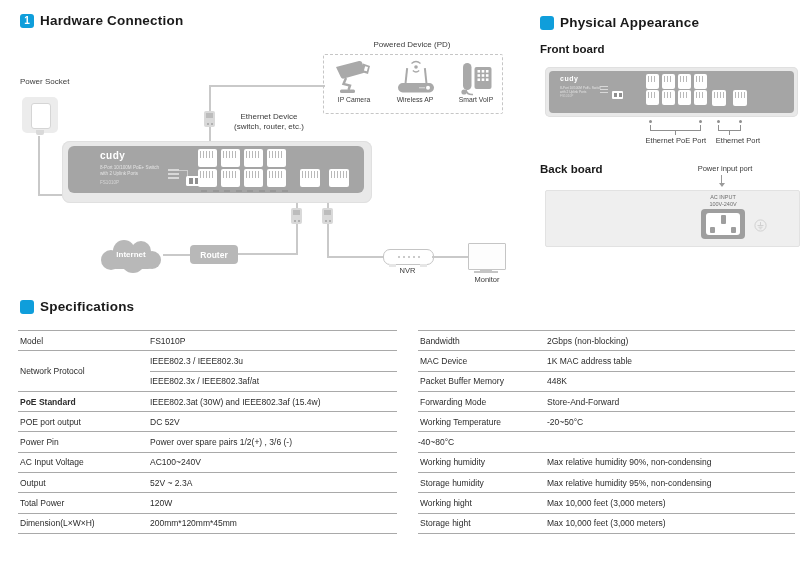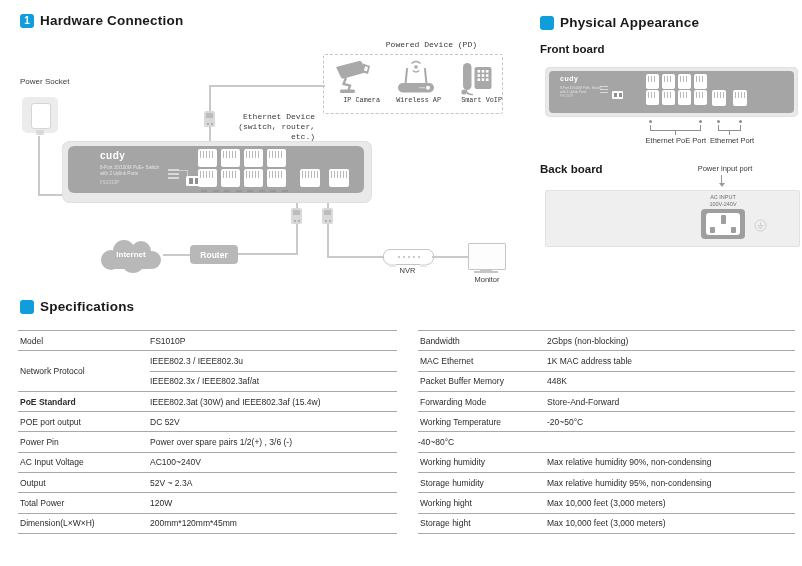--- a/index.html
+++ b/index.html
@@ -5,21 +5,21 @@
   html,body{margin:0;padding:0;background:#fff;}
   .canvas{position:relative;width:802px;height:566px;background:#fff;overflow:hidden;
           font-family:"Liberation Sans",sans-serif;color:#222;}
   .abs{position:absolute;}
   .sec-head{display:flex;align-items:center;gap:6px;}
   .badge{width:14px;height:14px;border-radius:3px;background:#0f9edb;color:#fff;
          font-size:10px;font-weight:bold;text-align:center;line-height:14px;}
   .sec-title{font-size:13.5px;font-weight:bold;color:#1a1a1a;letter-spacing:.2px;}
   .sub-title{font-size:11.5px;font-weight:bold;color:#1a1a1a;}
   .lbl{font-size:8px;color:#3a3a3a;}
-  .lbl-c{font-size:8px;color:#3a3a3a;text-align:right;font-family:Liberation Mono, monospace;}
+  .lbl-c{font-size:8px;color:#3a3a3a;text-align:center;}
   .tiny{font-size:7.5px;color:#3a3a3a;}
   .cable{position:absolute;background:#c9c9c9;}
   .shell{position:absolute;background:#e9e9e9;border-radius:8px;box-shadow:0 0 0 1px #e0e0e0 inset;}
   .face{position:absolute;background:#a5a5a5;border-radius:6px;}
   .jack{position:absolute;background:#fff;border-radius:2px;}
   .jack::after{content:"";position:absolute;left:2px;right:2px;top:2px;height:38%;
     background:repeating-linear-gradient(90deg,#b9b9b9 0 1px,transparent 1px 3px);}
   .plug{position:absolute;width:11px;height:16px;background:#d9d9d9;border-radius:2px;}
   .plug::before{content:"";position:absolute;left:2px;right:2px;top:2px;height:5px;background:#bcbcbc;}
   .plug::after{content:"";position:absolute;left:3px;bottom:2px;width:2px;height:2px;background:#b0b0b0;box-shadow:4px 0 #b0b0b0;}
@@ -223,21 +223,21 @@
   <div class="dot" style="left:739px;top:120px;"></div>
   <div class="bk" style="left:650px;top:125px;width:1px;height:6px;"></div>
   <div class="bk" style="left:700px;top:125px;width:1px;height:6px;"></div>
   <div class="bk" style="left:650px;top:130px;width:51px;height:1px;"></div>
   <div class="bk" style="left:675px;top:130px;width:1px;height:5px;"></div>
   <div class="bk" style="left:718px;top:125px;width:1px;height:6px;"></div>
   <div class="bk" style="left:740px;top:125px;width:1px;height:6px;"></div>
   <div class="bk" style="left:718px;top:130px;width:23px;height:1px;"></div>
   <div class="bk" style="left:729px;top:130px;width:1px;height:5px;"></div>
   <div class="abs tiny" style="left:640px;top:136px;width:66px;text-align:right;">Ethernet PoE Port</div>
-  <div class="abs tiny" style="left:710px;top:136px;width:50px;text-align:left;">Ethernet Port</div>
+  <div class="abs tiny" style="left:710px;top:136px;width:50px;text-align:right;">Ethernet Port</div>
 
   <div class="abs sub-title" style="left:540px;top:163px;">Back board</div>
   <div class="abs tiny" style="left:690px;top:164px;width:70px;text-align:center;">Power input port</div>
   <div class="bk" style="left:721px;top:175px;width:1px;height:9px;background:#9a9a9a;"></div>
   <div class="abs" style="left:719px;top:183px;width:0;height:0;border-left:3px solid transparent;border-right:3px solid transparent;border-top:4px solid #9a9a9a;"></div>
 
   <div class="abs" style="left:545px;top:190px;width:253px;height:55px;background:#efefef;border:1px solid #e2e2e2;border-radius:2px;">
     <div class="abs" style="left:152px;top:3px;width:50px;text-align:center;font-size:5.5px;color:#6e6e6e;line-height:7px;">
       <div>AC INPUT</div>
       <div>100V-240V</div>
@@ -320,21 +320,21 @@
       </div>
     </div>
   <div id="spec-right" class="spec-table" style="left:418px;top:330px;width:377px;">
       <div class="spec-row">
         <div class="spec-label" style="width: 127px;">Bandwidth</div>
         <div class="spec-values">
           <div class="spec-value">2Gbps (non-blocking)</div>
         </div>
       </div>
       <div class="spec-row">
-        <div class="spec-label" style="width: 127px;">MAC Ethernet</div>
+        <div class="spec-label" style="width: 127px;">MAC Device</div>
         <div class="spec-values">
           <div class="spec-value">1K MAC address table</div>
         </div>
       </div>
       <div class="spec-row">
         <div class="spec-label" style="width: 127px;">Packet Buffer Memory</div>
         <div class="spec-values">
           <div class="spec-value">448K</div>
         </div>
       </div>

